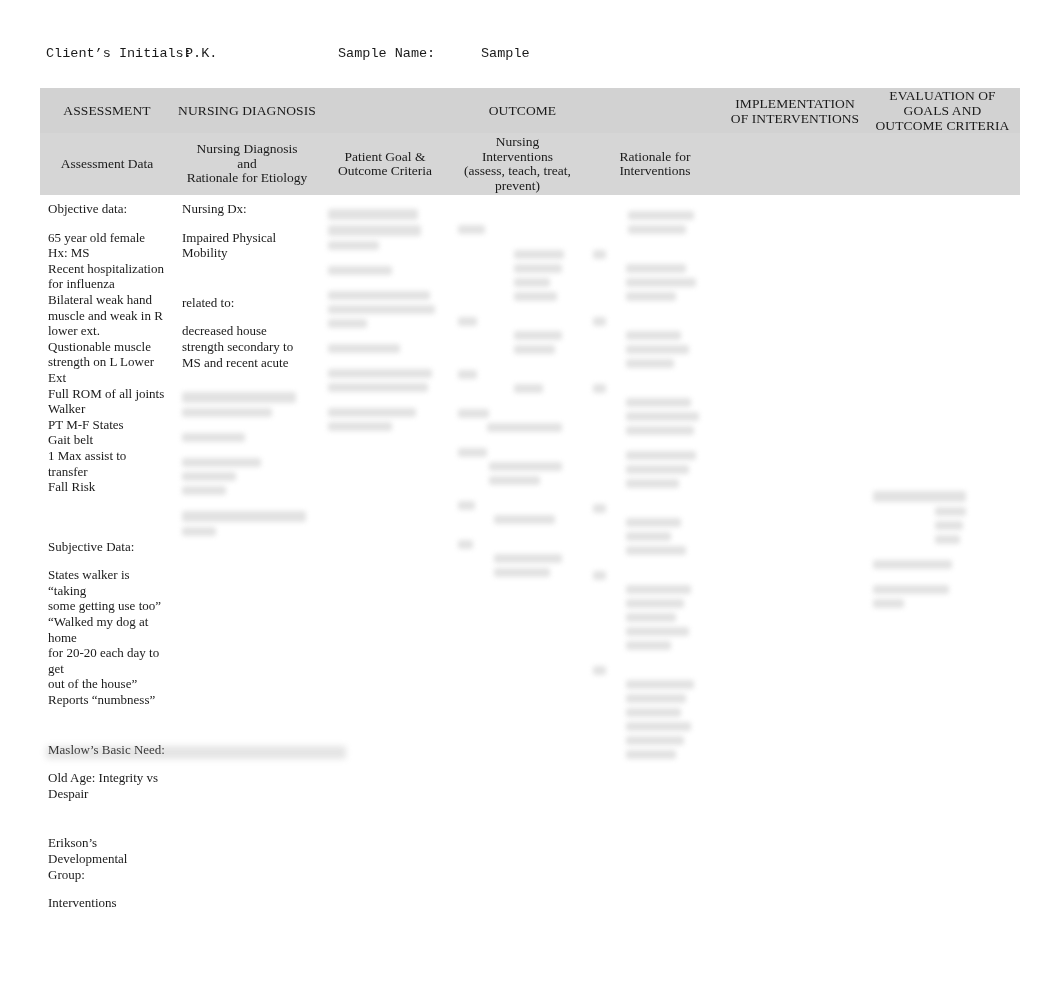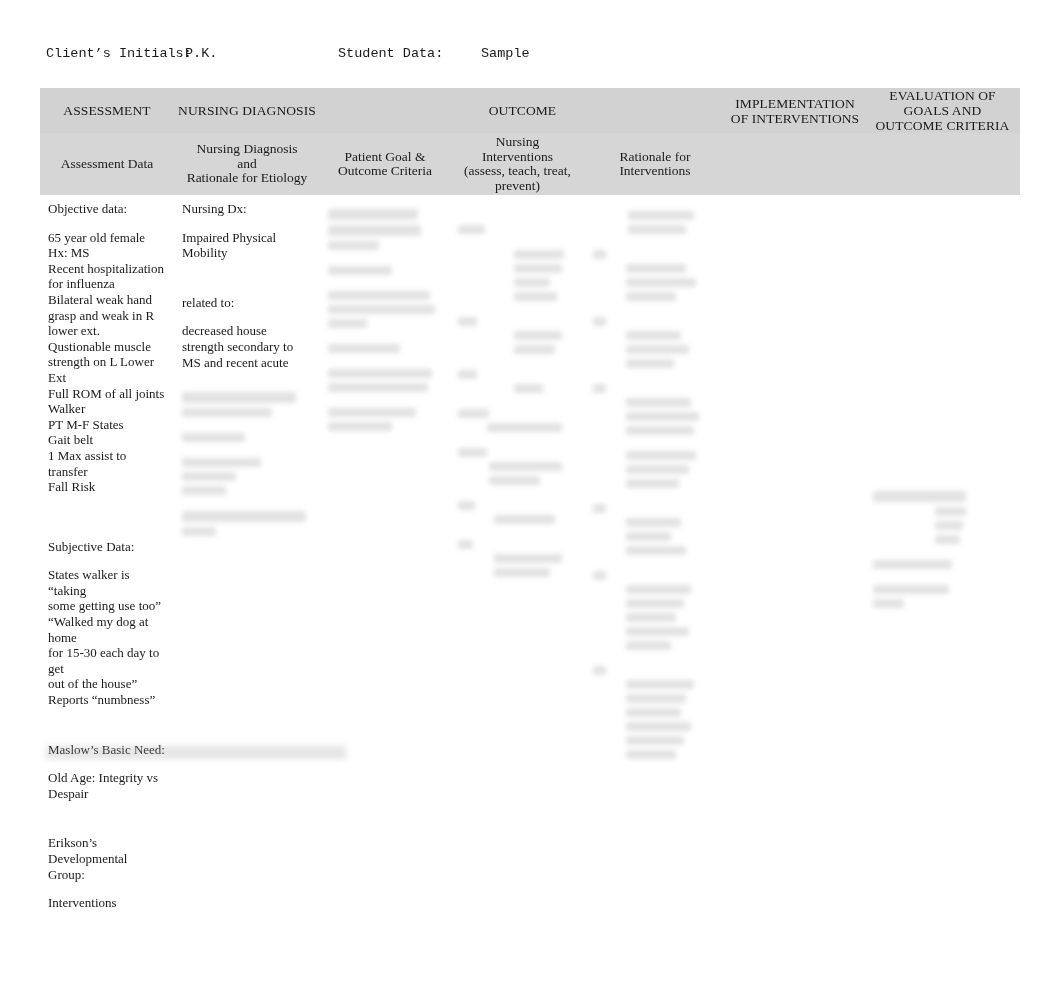--- a/index.html
+++ b/index.html
@@ -136,21 +136,21 @@
 </style>
 </head>
 <body>
 
 <div class="page">
 
   <div class="idblock">
     <div class="idrow">
       <span class="idlabel c-lab1">Client’s Initials:</span>
       <span class="idvalue c-val1">P.K.</span>
-      <span class="idlabel c-lab2">Student Data:</span>
+      <span class="idlabel c-lab2">Sample Name:</span>
       <span class="idvalue c-val2">Sample</span>
     </div>
   </div>
 
   <table class="tbl">
     <colgroup>
       <col style="width:134px">
       <col style="width:146px">
       <col style="width:130px">
       <col style="width:135px">
@@ -204,40 +204,40 @@
 
       <td>
         <div class="sec">Objective data:</div>
         <div class="gap"></div>
         <div>
           <div>65 year old female</div>
           <div>Hx: MS</div>
           <div>Recent hospitalization</div>
           <div>for influenza</div>
           <div>Bilateral weak hand</div>
-          <div>grasp and weak in R</div>
+          <div>muscle and weak in R</div>
           <div>lower ext.</div>
           <div>Qustionable muscle</div>
           <div>strength on L Lower Ext</div>
           <div>Full ROM of all joints</div>
           <div>Walker</div>
           <div>PT M-F States</div>
           <div>Gait belt</div>
           <div>1 Max assist to transfer</div>
           <div>Fall Risk</div>
         </div>
 
         <div class="gap-xl"></div>
         <div class="sec">Subjective Data:</div>
         <div class="gap"></div>
         <div>
           <div>States walker is “taking</div>
           <div>some getting use too”</div>
           <div>“Walked my dog at home</div>
-          <div>for 15-30 each day to get</div>
+          <div>for 20-20 each day to get</div>
           <div>out of the house”</div>
           <div>Reports “numbness”</div>
         </div>
 
         <div class="gap-lg"></div>
         <div class="sec">Maslow’s Basic Need:</div>
         <div class="gap"></div>
         <div>
           <div>Old Age: Integrity vs</div>
           <div>Despair</div>

